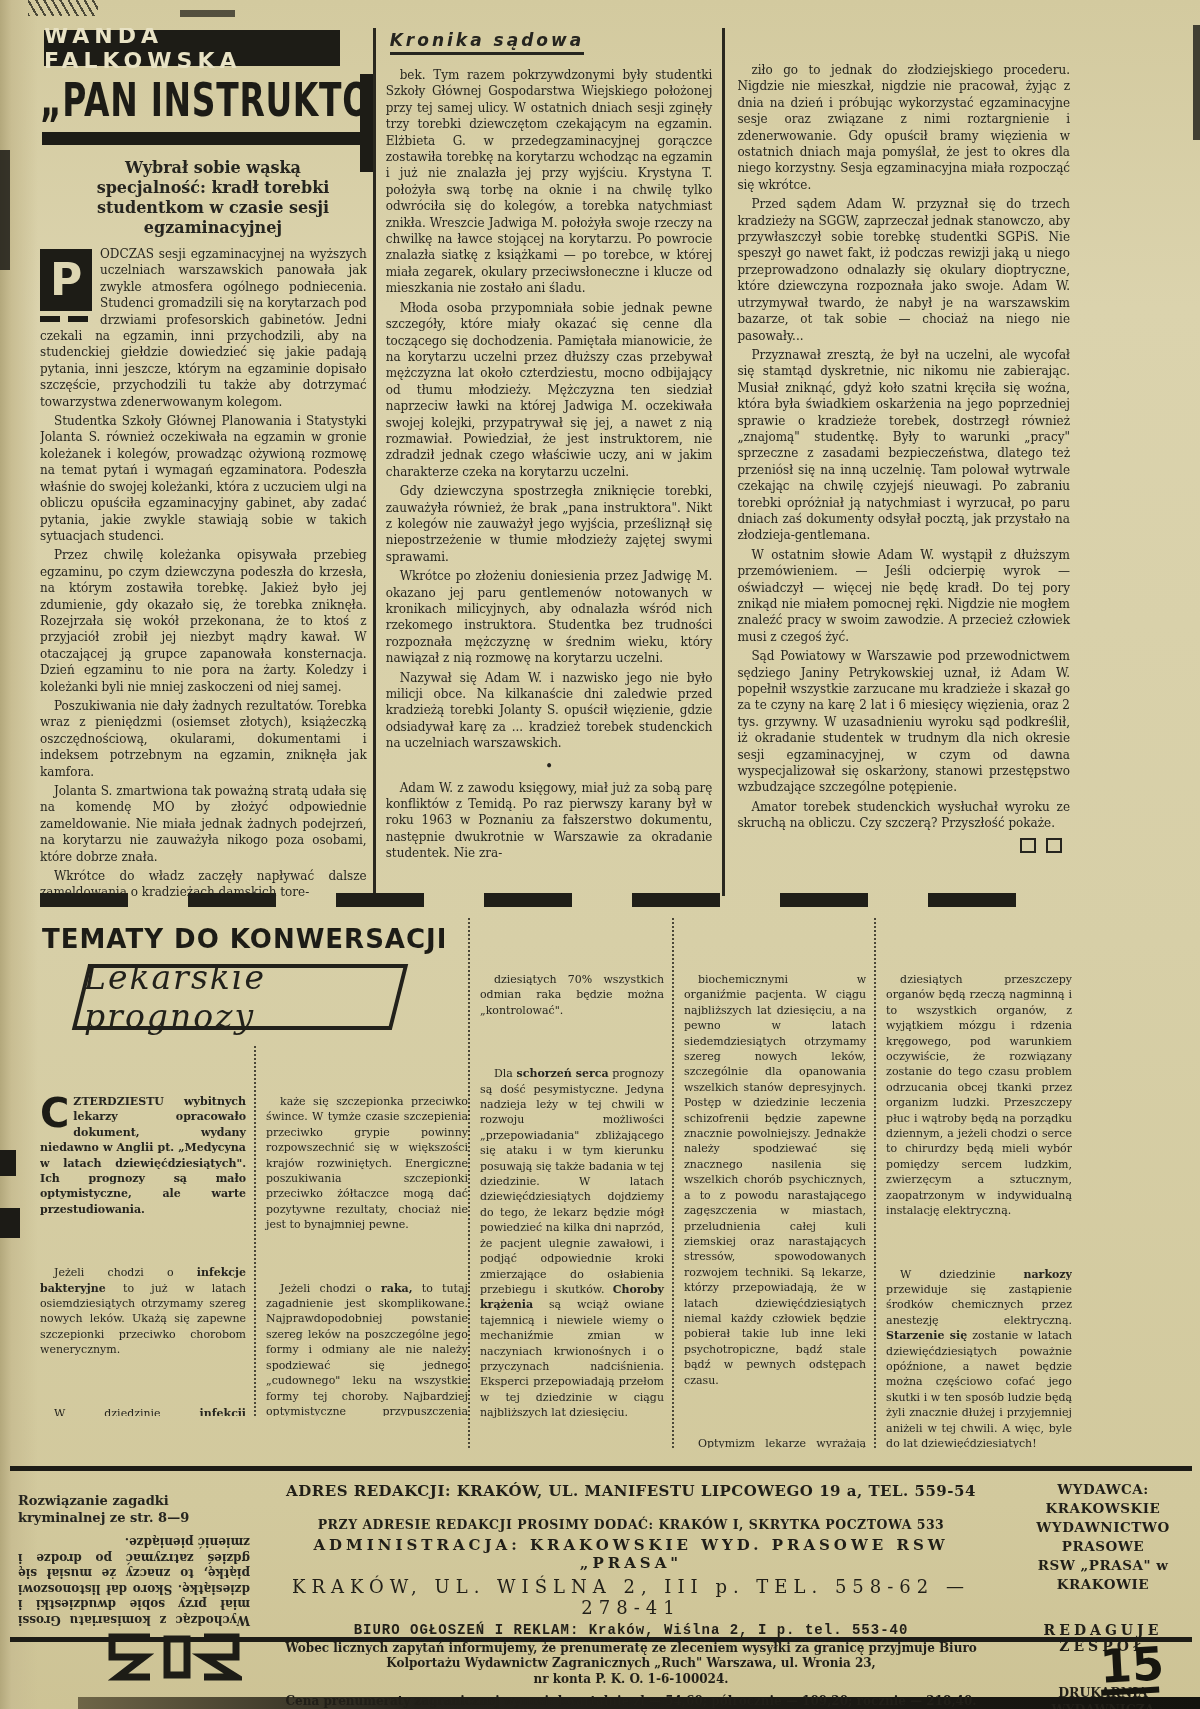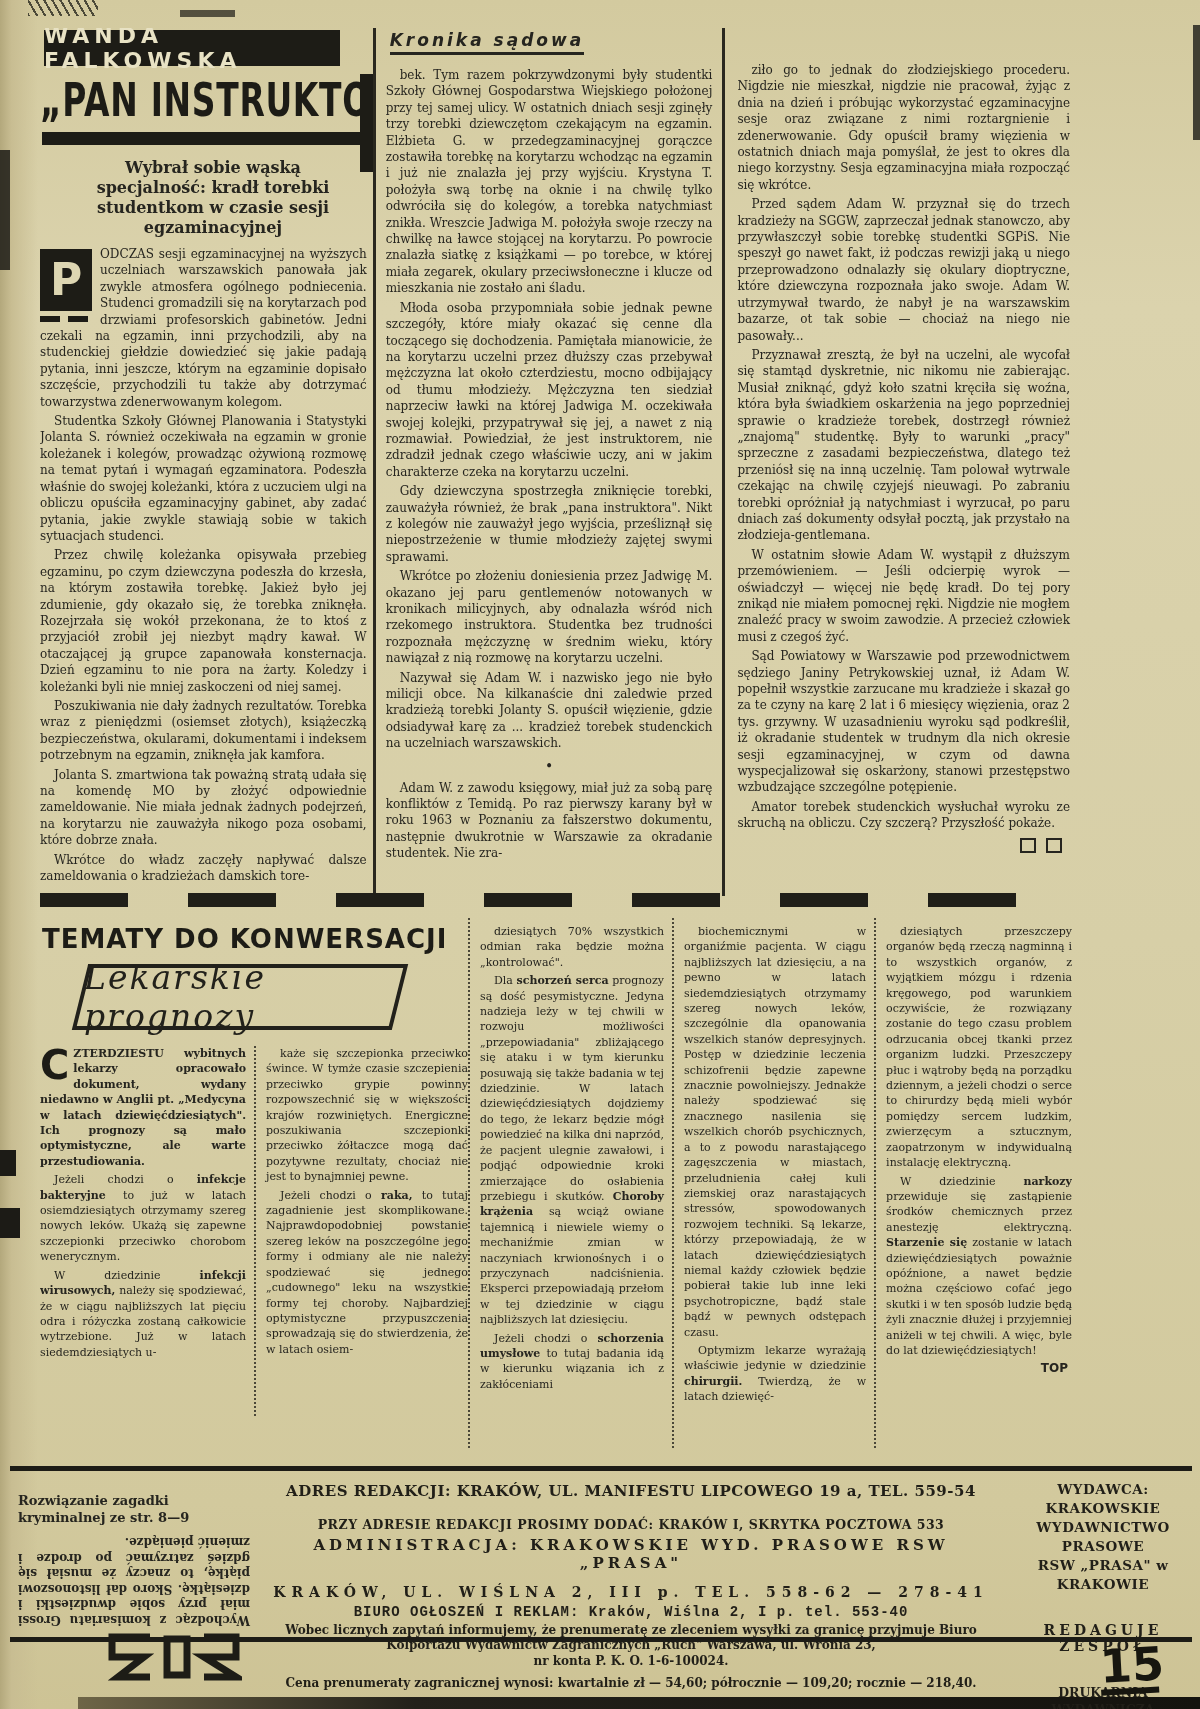--- a/index.html
+++ b/index.html
@@ -47,21 +47,21 @@
   
   .med{position:absolute;left:40px;top:918px;width:1032px;height:530px;display:flex;overflow:hidden;}
   .med-left{width:432px;}
   .med-title{font-family:"DejaVu Sans", sans-serif;font-weight:800;font-size:26px;letter-spacing:1px;
       color:#1d1c16;margin:6px 0 10px 2px;}
   .prog-box{width:312px;height:58px;border:4px solid #22211b;transform:skewX(-14deg);
       margin:4px 0 16px 40px;display:flex;align-items:center;justify-content:center;}
   .prog-inner{transform:skewX(14deg);font-style:italic;font-size:33px;letter-spacing:2px;color:#22211b;}
   .med-left-cols{display:flex;height:370px;overflow:hidden;}
   .m-col{font-size:11px;line-height:15.4px;text-align:justify;overflow:hidden;}
-  .m-col .para{font-size:11px;line-height:15.4px;}
+  .m-col .para{font-size:11px;line-height:15.4px;margin-top:48px;}
   .m-c1{width:206px;padding-right:8px;}
   .m-c2{width:202px;border-left:2px dotted #4a4738;padding-left:10px;}
   .m-c3{width:194px;border-left:2px dotted #4a4738;padding:6px 8px 0 10px;}
   .m-c4{width:192px;border-left:2px dotted #4a4738;padding:6px 8px 0 10px;}
   .m-c5{width:196px;border-left:2px dotted #4a4738;padding:6px 0 0 10px;}
   .dropcap-c{float:left;font-family:"DejaVu Sans", sans-serif;font-weight:800;font-size:40px;
       line-height:34px;margin:2px 4px 0 0;color:#1d1c16;}
   .med-intro{font-weight:bold;}
   .byline{text-align:right;font-weight:bold;font-family:"DejaVu Sans", sans-serif;font-size:12px;padding-right:4px;}
   
@@ -70,21 +70,21 @@
   .rule-bottom{top:1637px;}
   .footer-left{position:absolute;left:18px;top:1492px;width:240px;}
   .puzzle-note{font-weight:bold;font-size:13px;line-height:17px;}
   .puzzle-rot{transform:rotate(180deg);margin-top:8px;width:232px;}
   .puzzle-rot p{font-weight:bold;font-size:12px;line-height:15.5px;text-align:justify;margin:4px 0 0 0;}
   .puzzle-logo{display:block;margin:0 0 0 8px;}
   .footer-center{position:absolute;left:262px;top:1478px;width:738px;text-align:center;color:#211f18;}
   .fc1{font-weight:bold;font-size:15px;letter-spacing:.5px;margin-top:4px;}
   .fc2{font-weight:bold;font-size:12.5px;letter-spacing:.5px;margin-top:17px;}
   .fc3{font-weight:bold;font-size:15px;letter-spacing:4px;margin-top:4px;}
-  .fc4{font-weight:bold;font-size:14px;letter-spacing:6px;margin-top:12px;}
+  .fc4{font-weight:normal;font-size:18px;letter-spacing:6px;margin-top:4px;}
   .fc5{font-weight:bold;font-size:14px;letter-spacing:1px;margin-top:4px;font-family:Liberation Mono, monospace;}
   .fc6{font-weight:bold;font-size:12.5px;margin-top:4px;}
   .fc7{font-size:12px;font-weight:bold;line-height:15px;margin-top:3px;}
   .fc8{font-size:12px;font-weight:bold;margin-top:1px;}
   .fc9{font-size:12px;font-weight:bold;margin-top:8px;}
   .footer-right{position:absolute;left:1012px;top:1480px;width:182px;text-align:center;color:#211f18;}
   .fr-pub{font-weight:bold;font-size:13.5px;line-height:19px;letter-spacing:.5px;}
   .fr-ed{font-weight:bold;font-size:14px;letter-spacing:4px;margin-top:28px;}
   .fr-pr{font-weight:bold;font-size:12.5px;line-height:17px;margin-top:30px;}
   .page-num{position:absolute;left:1100px;top:1642px;font-family:"DejaVu Sans", sans-serif;
@@ -117,21 +117,21 @@
         <span class="dropcap-p">P</span>
         <span class="dropcap-dashes">
             <span></span>
             <span></span>
           </span>
       </span><span>ODCZAS sesji egzaminacyjnej na wyższych uczelniach warszawskich panowała jak zwykle atmosfera ogólnego podniecenia. Studenci gromadzili się na korytarzach pod drzwiami profesorskich gabinetów. Jedni czekali na egzamin, inni przychodzili, aby na studenckiej giełdzie dowiedzieć się jakie padają pytania, inni jeszcze, którym na egzaminie dopisało szczęście, przychodzili tu także aby dotrzymać towarzystwa zdenerwowanym kolegom.</span>
     </p>
     <div>
         <p class="para">Studentka Szkoły Głównej Planowania i Statystyki Jolanta S. również oczekiwała na egzamin w gronie koleżanek i kolegów, prowadząc ożywioną rozmowę na temat pytań i wymagań egzaminatora. Podeszła właśnie do swojej koleżanki, która z uczuciem ulgi na obliczu opuściła egzaminacyjny gabinet, aby zadać pytania, jakie zwykle stawiają sobie w takich sytuacjach studenci.</p>
         <p class="para">Przez chwilę koleżanka opisywała przebieg egzaminu, po czym dziewczyna podeszła do krzesła, na którym zostawiła torebkę. Jakież było jej zdumienie, gdy okazało się, że torebka zniknęła. Rozejrzała się wokół przekonana, że to ktoś z przyjaciół zrobił jej niezbyt mądry kawał. W otaczającej ją grupce zapanowała konsternacja. Dzień egzaminu to nie pora na żarty. Koledzy i koleżanki byli nie mniej zaskoczeni od niej samej.</p>
-        <p class="para">Poszukiwania nie dały żadnych rezultatów. Torebka wraz z pieniędzmi (osiemset złotych), książeczką bezpieczeństwa, okularami, dokumentami i indeksem potrzebnym na egzamin, zniknęła jak kamfora.</p>
+        <p class="para">Poszukiwania nie dały żadnych rezultatów. Torebka wraz z pieniędzmi (osiemset złotych), książeczką oszczędnościową, okularami, dokumentami i indeksem potrzebnym na egzamin, zniknęła jak kamfora.</p>
         <p class="para">Jolanta S. zmartwiona tak poważną stratą udała się na komendę MO by złożyć odpowiednie zameldowanie. Nie miała jednak żadnych podejrzeń, na korytarzu nie zauważyła nikogo poza osobami, które dobrze znała.</p>
         <p class="para">Wkrótce do władz zaczęły napływać dalsze zameldowania o kradzieżach damskich tore-</p>
       </div>
   </div>
 
   <div class="a-col a-col2">
     <span class="rubric">Kronika sądowa</span>
     <div>
         <p class="para">bek. Tym razem pokrzywdzonymi były studentki Szkoły Głównej Gospodarstwa Wiejskiego położonej przy tej samej ulicy. W ostatnich dniach sesji zginęły trzy torebki dziewczętom czekającym na egzamin. Elżbieta G. w przedegzaminacyjnej gorączce zostawiła torebkę na korytarzu wchodząc na egzamin i już nie znalazła jej przy wyjściu. Krystyna T. położyła swą torbę na oknie i na chwilę tylko odwróciła się do kolegów, a torebka natychmiast znikła. Wreszcie Jadwiga M. położyła swoje rzeczy na chwilkę na ławce stojącej na korytarzu. Po powrocie znalazła siatkę z książkami — po torebce, w której miała zegarek, okulary przeciwsłoneczne i klucze od mieszkania nie zostało ani śladu.</p>
         <p class="para">Młoda osoba przypomniała sobie jednak pewne szczegóły, które miały okazać się cenne dla toczącego się dochodzenia. Pamiętała mianowicie, że na korytarzu uczelni przez dłuższy czas przebywał mężczyzna lat około czterdziestu, mocno odbijający od tłumu młodzieży. Mężczyzna ten siedział naprzeciw ławki na której Jadwiga M. oczekiwała swojej kolejki, przypatrywał się jej, a nawet z nią rozmawiał. Powiedział, że jest instruktorem, nie zdradził jednak czego właściwie uczy, ani w jakim charakterze czeka na korytarzu uczelni.</p>

